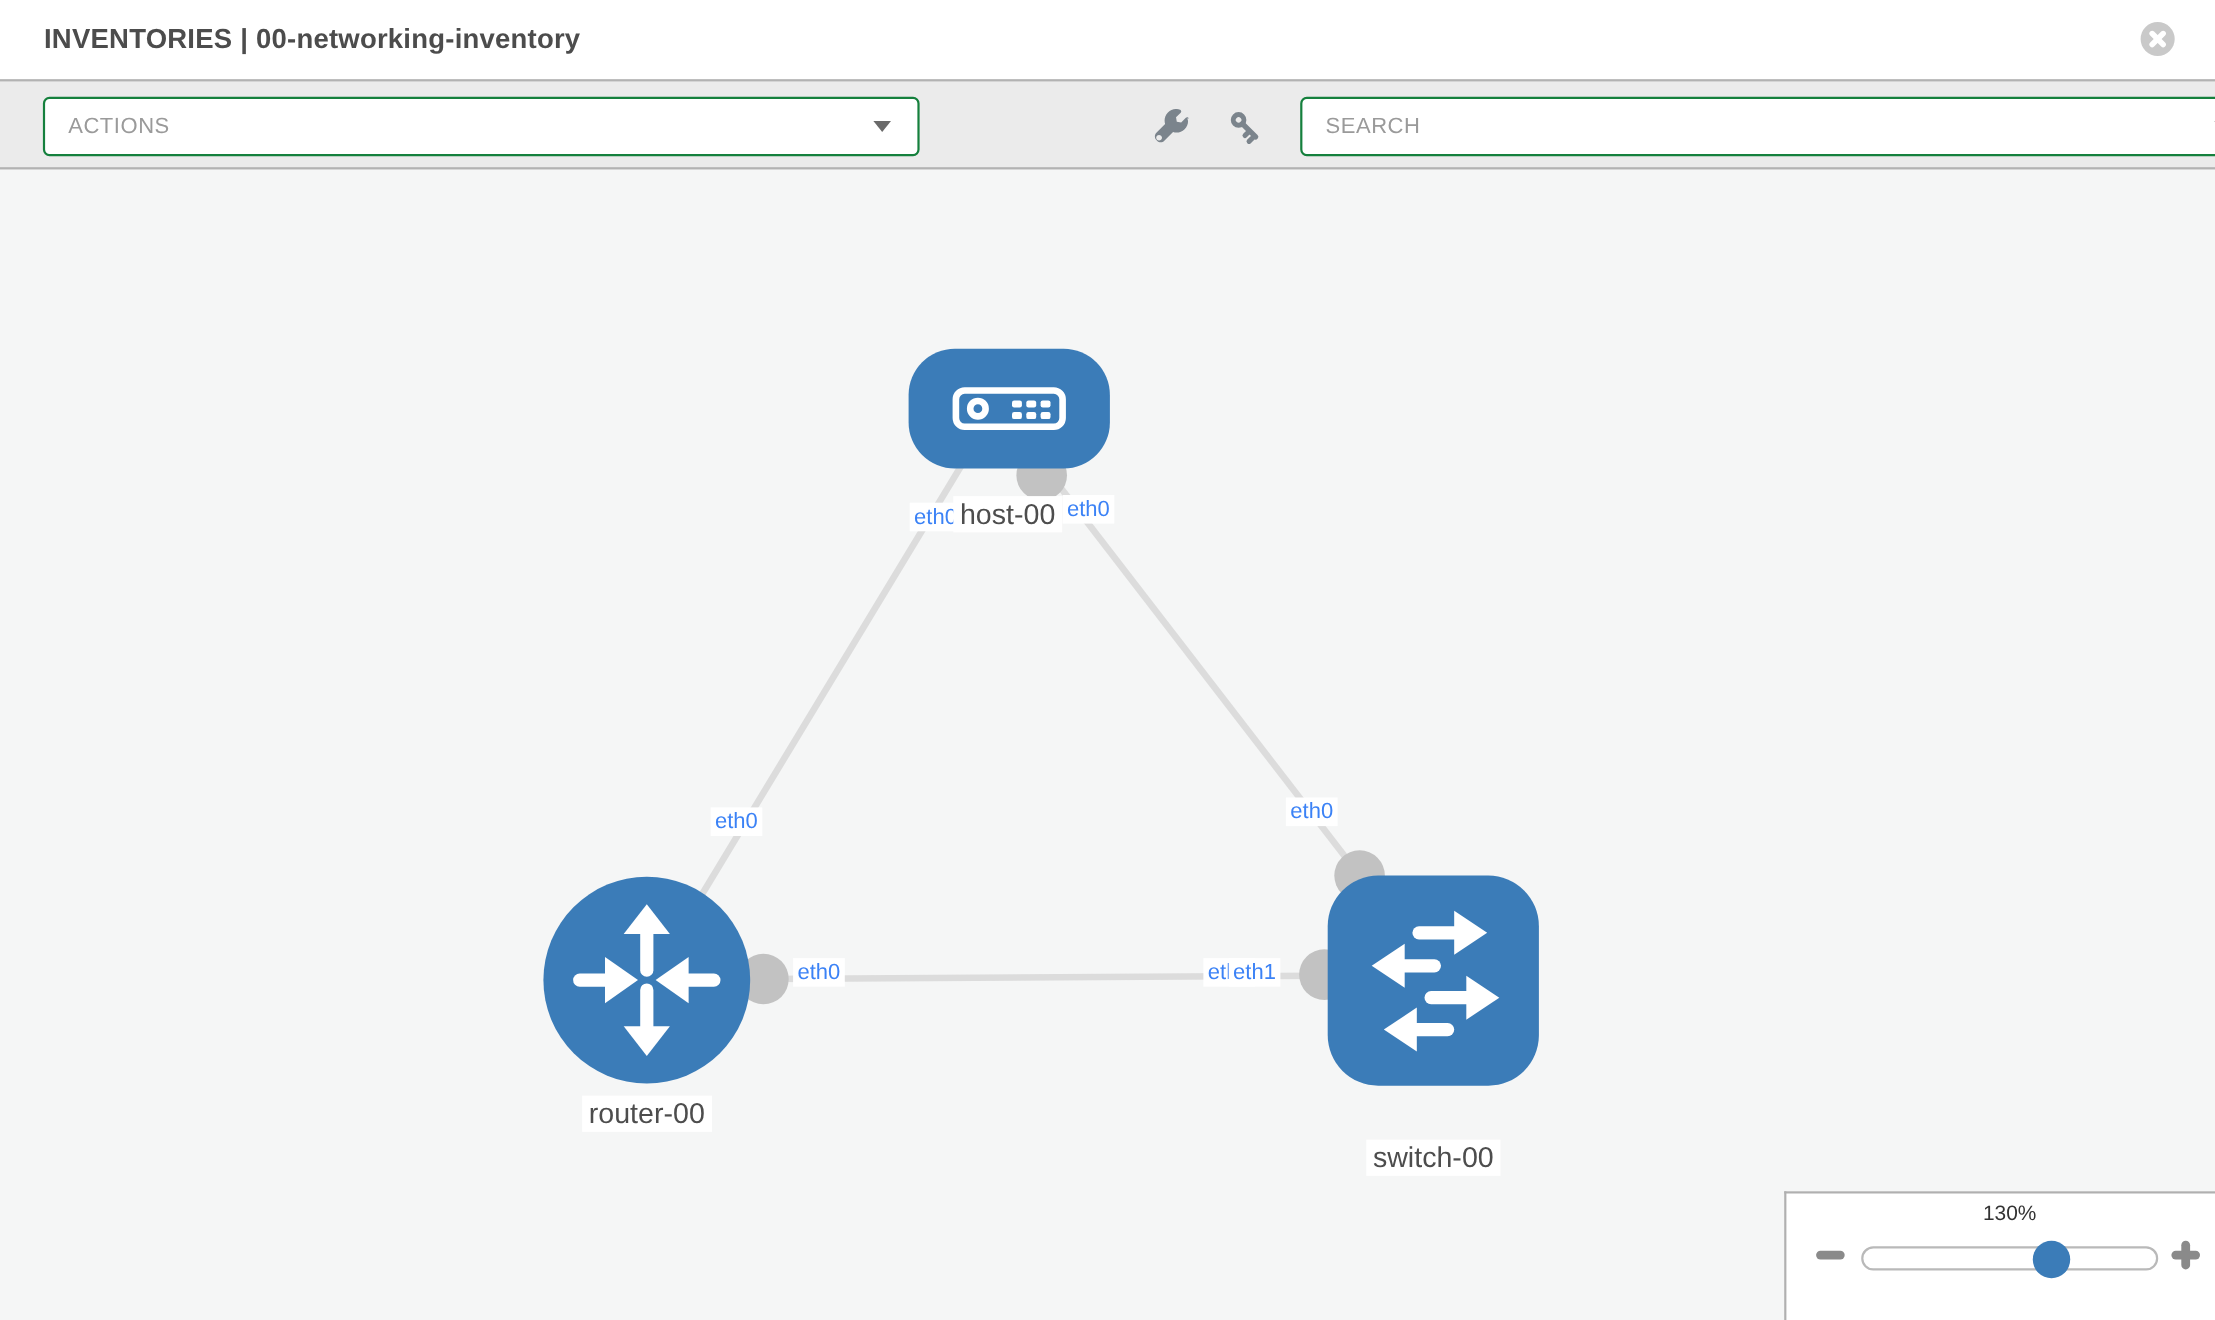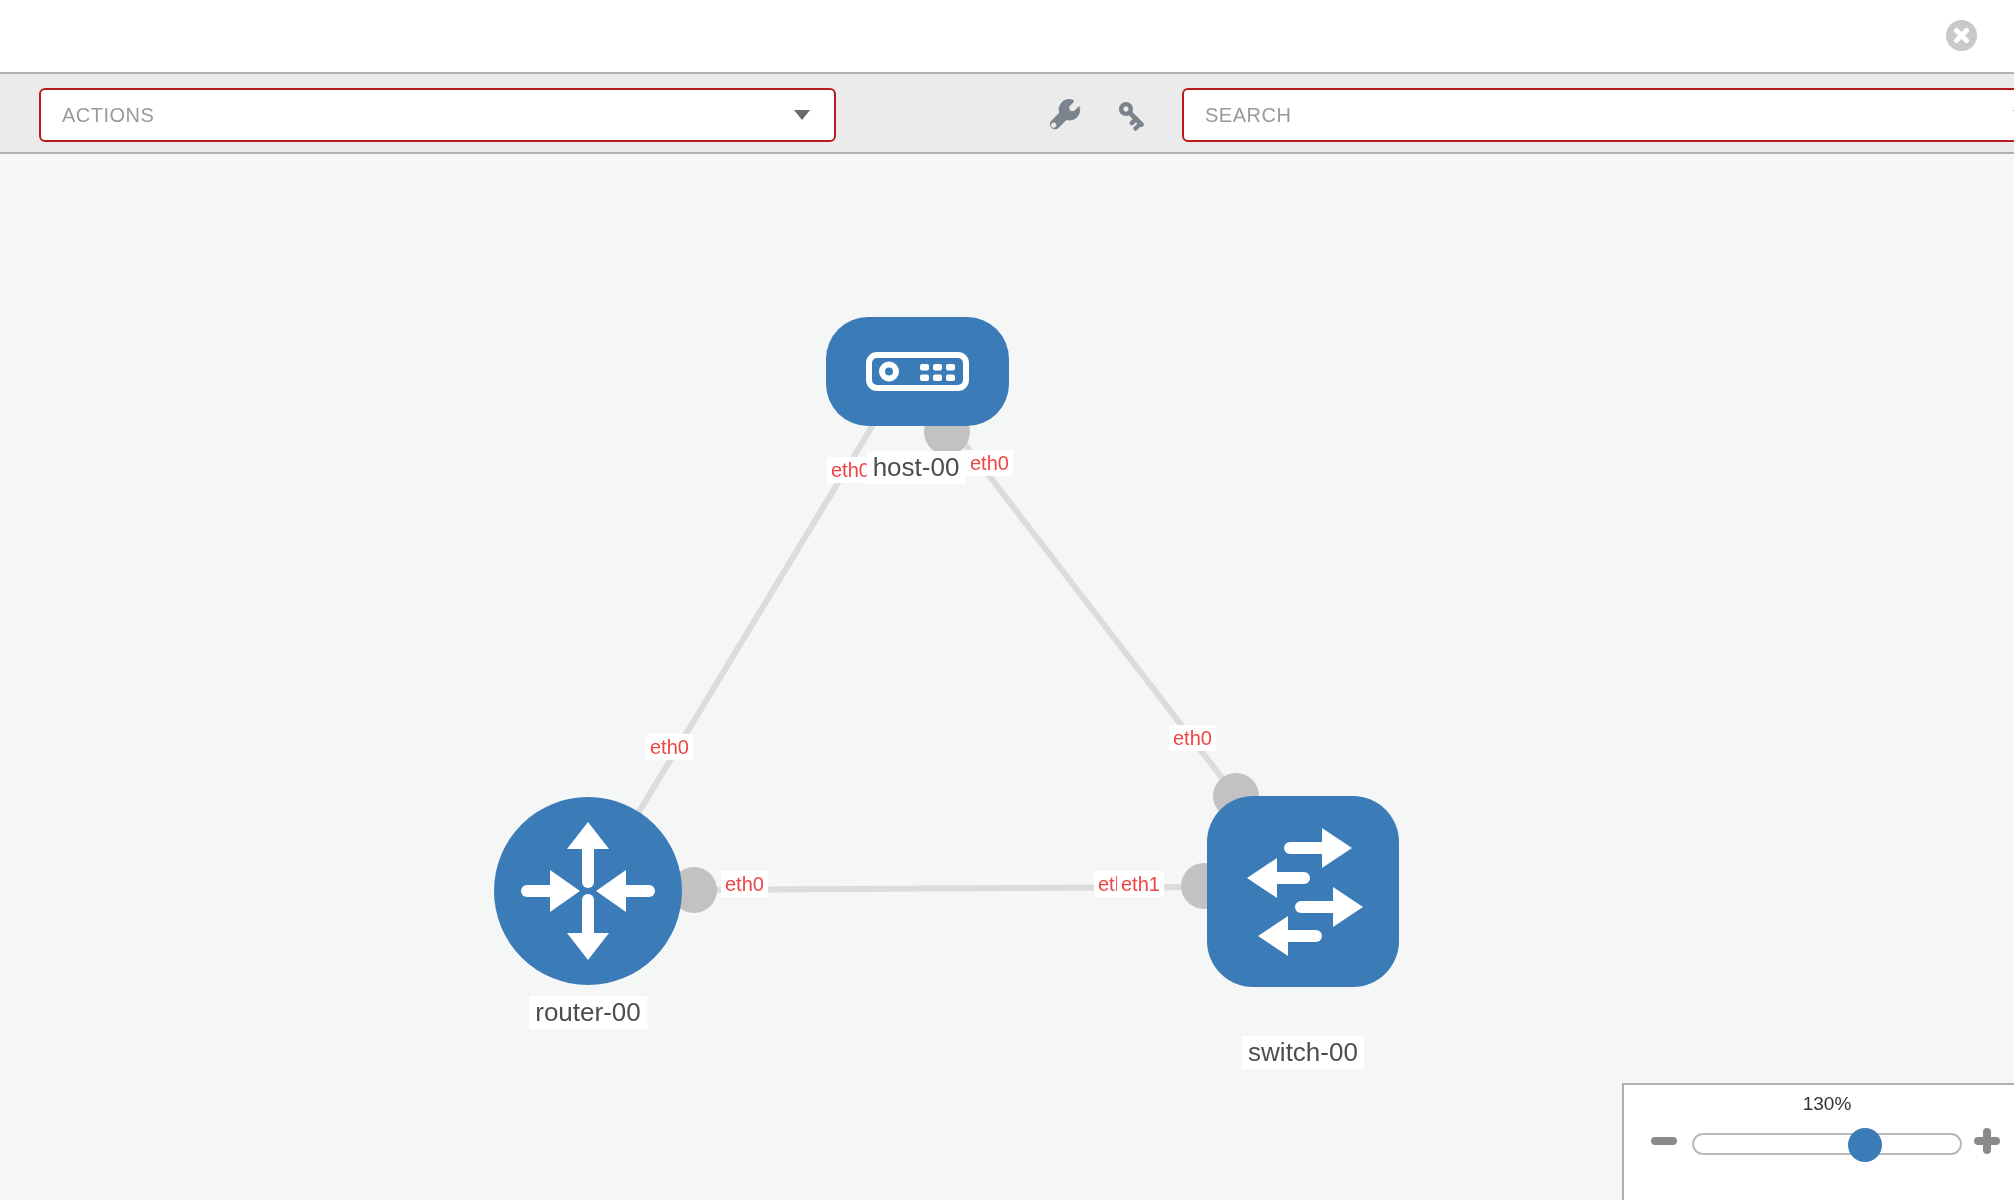--- a/index.html
+++ b/index.html
@@ -30,21 +30,21 @@
 
   
   .toolbar {
     position: absolute; left: 0; top: 72px; width: 2014px; height: 82px;
     background: #ebebeb;
     border-top: 2px solid #b2b2b2; border-bottom: 2px solid #b2b2b2;
     z-index: 20;
   }
   .combo {
     position: absolute; top: 14px; height: 54px;
-    background: #fff; border: 2px solid #b91c1c; border-radius: 6px;
+    background: #fff; border: 2px solid #15803d; border-radius: 6px;
     display: flex; align-items: center;
   }
   .combo-actions { left: 39px;  width: 797px; }
   .combo-search  { left: 1182px; width: 873px; }
   .combo-text {
     margin-left: 21px; font-size: 20px; color: #9a9a9a; letter-spacing: .5px;
     flex: 1 1 auto;
   }
   .combo-search input {
     flex: 1 1 auto; margin-left: 21px; border: none; outline: none;
@@ -60,21 +60,21 @@
     position: absolute; top: 22px; width: 40px; height: 40px;
     display: flex; align-items: center; justify-content: center; cursor: pointer;
   }
   .tool-icon-wrench { left: 1046px; }
   .tool-icon-key   { left: 1113px; }
 
   
   .stage { position: absolute; left: 0; top: 0; width: 2014px; height: 1200px; z-index: 1; }
 
   .iface-label {
-    position: absolute; z-index: 5; background: #ffffff; color: #ef4444;
+    position: absolute; z-index: 5; background: #ffffff; color: #3b82f6;
     font-size: 20px; line-height: 26px; padding: 0 4px; white-space: nowrap;
   }
   .node-label {
     position: absolute; z-index: 5; background: #ffffff; color: #4d4d4d;
     font-size: 26px; line-height: 33px; padding: 0 6px; white-space: nowrap;
     transform: translateX(-50%);
   }
   .lbl-host-left    { left: 827px;  top: 457px; }
   .lbl-host-right   { left: 966px;  top: 450px; }
   .lbl-link-a       { left: 646px;  top: 734px; }
@@ -184,20 +184,21 @@
 <div class="iface-label lbl-router-right">eth0</div>
 <div class="iface-label lbl-switch-top">eth0</div>
 <div class="iface-label lbl-switch-eth0">eth0</div>
 <div class="iface-label lbl-switch-eth1">eth1</div>
 
 <div class="node-label lbl-host">host-00</div>
 <div class="node-label lbl-router">router-00</div>
 <div class="node-label lbl-switch">switch-00</div>
 
 <div class="header">
+  <div class="header-title">INVENTORIES | 00-networking-inventory</div>
   <div class="close-btn">
     <svg width="17" height="17" viewBox="0 0 17 17">
       <g stroke="#ffffff" stroke-width="5" stroke-linecap="round">
         <line x1="3.5" y1="3.5" x2="13.5" y2="13.5"></line>
         <line x1="13.5" y1="3.5" x2="3.5" y2="13.5"></line>
       </g>
     </svg>
   </div>
 </div>
 

